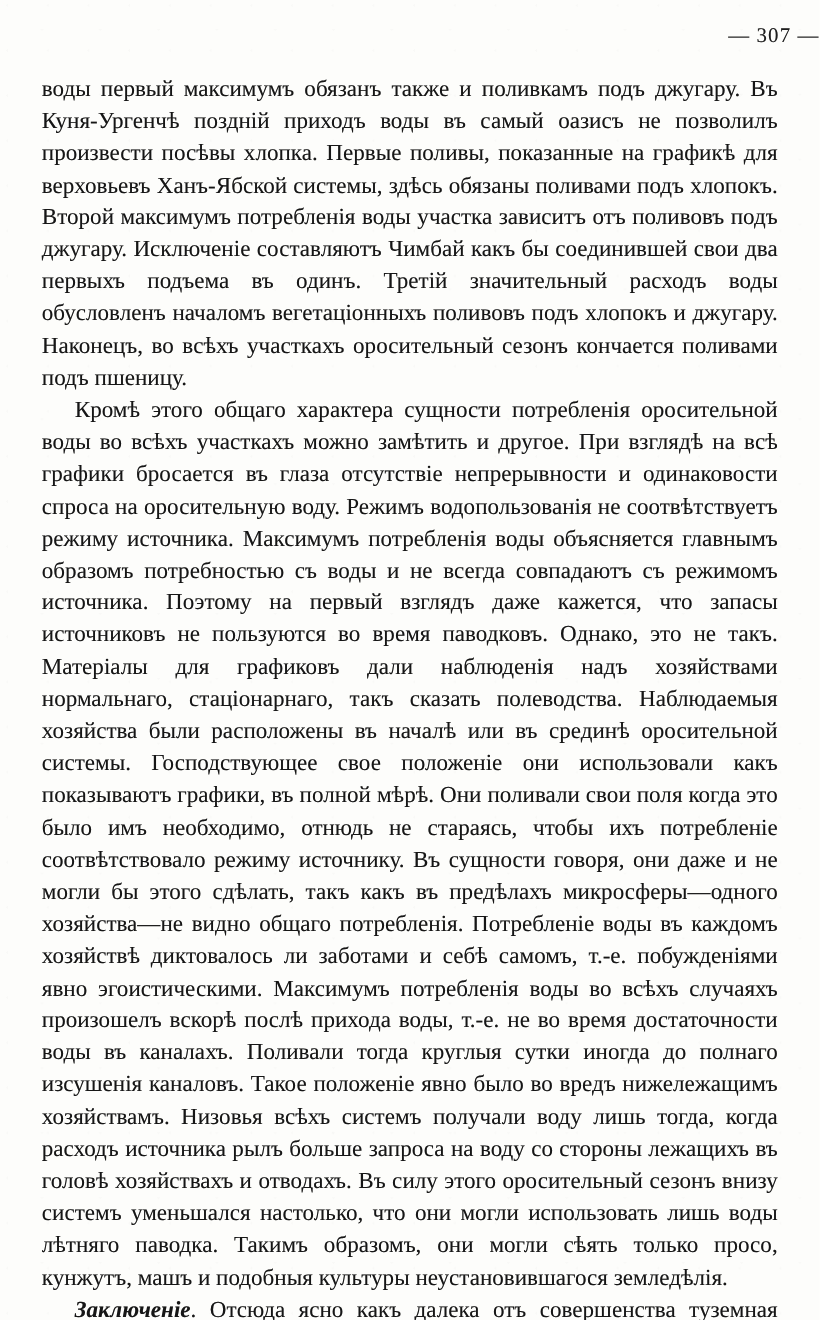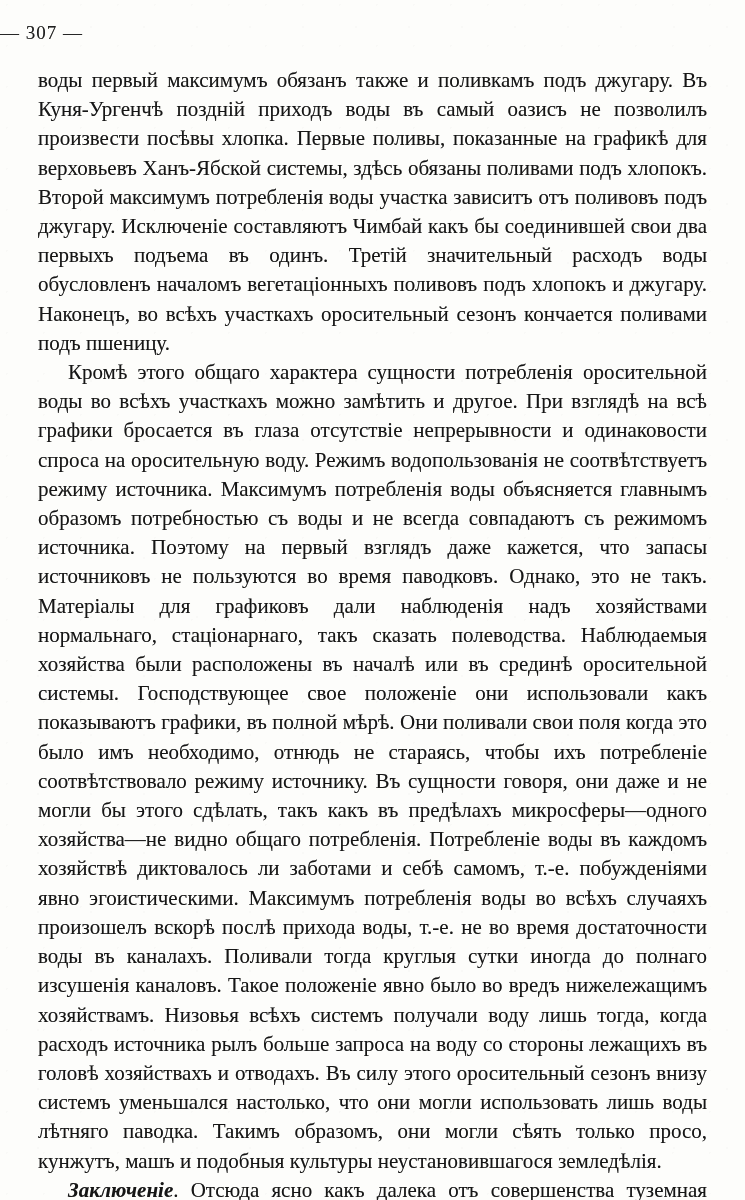--- a/index.html
+++ b/index.html
@@ -20,26 +20,27 @@
     height: 1200px;
     box-sizing: border-box;
     padding: 0;
     background:
       radial-gradient(circle at 18% 12%, rgba(0,0,0,0.016) 0 1px, transparent 1px),
       radial-gradient(circle at 72% 46%, rgba(0,0,0,0.014) 0 1px, transparent 1px),
       #fdfdfb;
     background-size: 37px 41px, 53px 59px, auto;
   }
   .page-number {
-    text-align: left;
+    text-align: right;
     font-size: 19px;
     letter-spacing: 1px;
     padding-top: 22px;
     color: #1e1e1e;
     font-family: "Liberation Serif", serif;
+    margin-left: 18px;
   }
   .body-text {
     position: absolute;
     left: 38px;
     right: 38px;
     top: 66px;
     font-size: 21px;
     line-height: 29.2px;
     text-align: justify;
     text-justify: inter-word;

